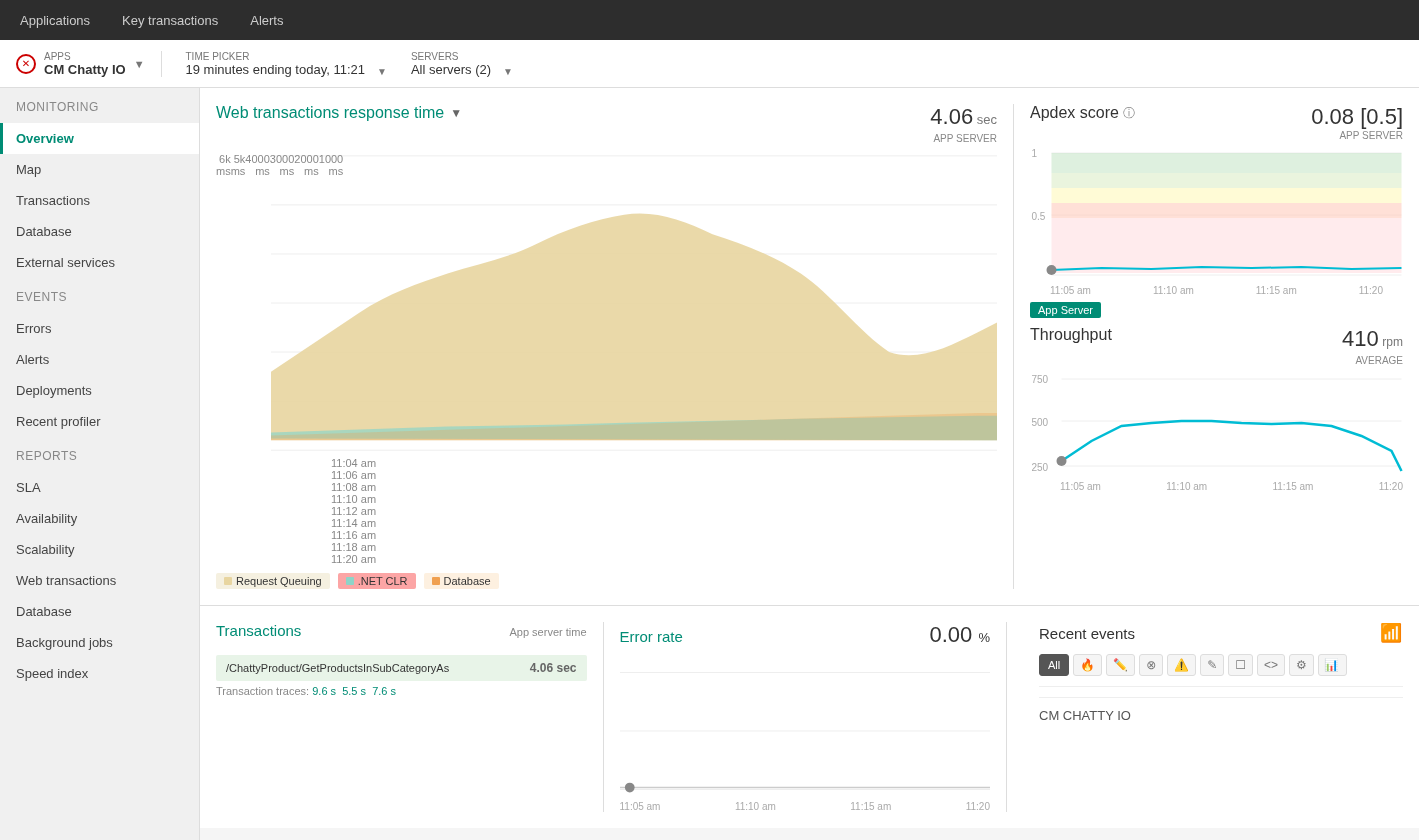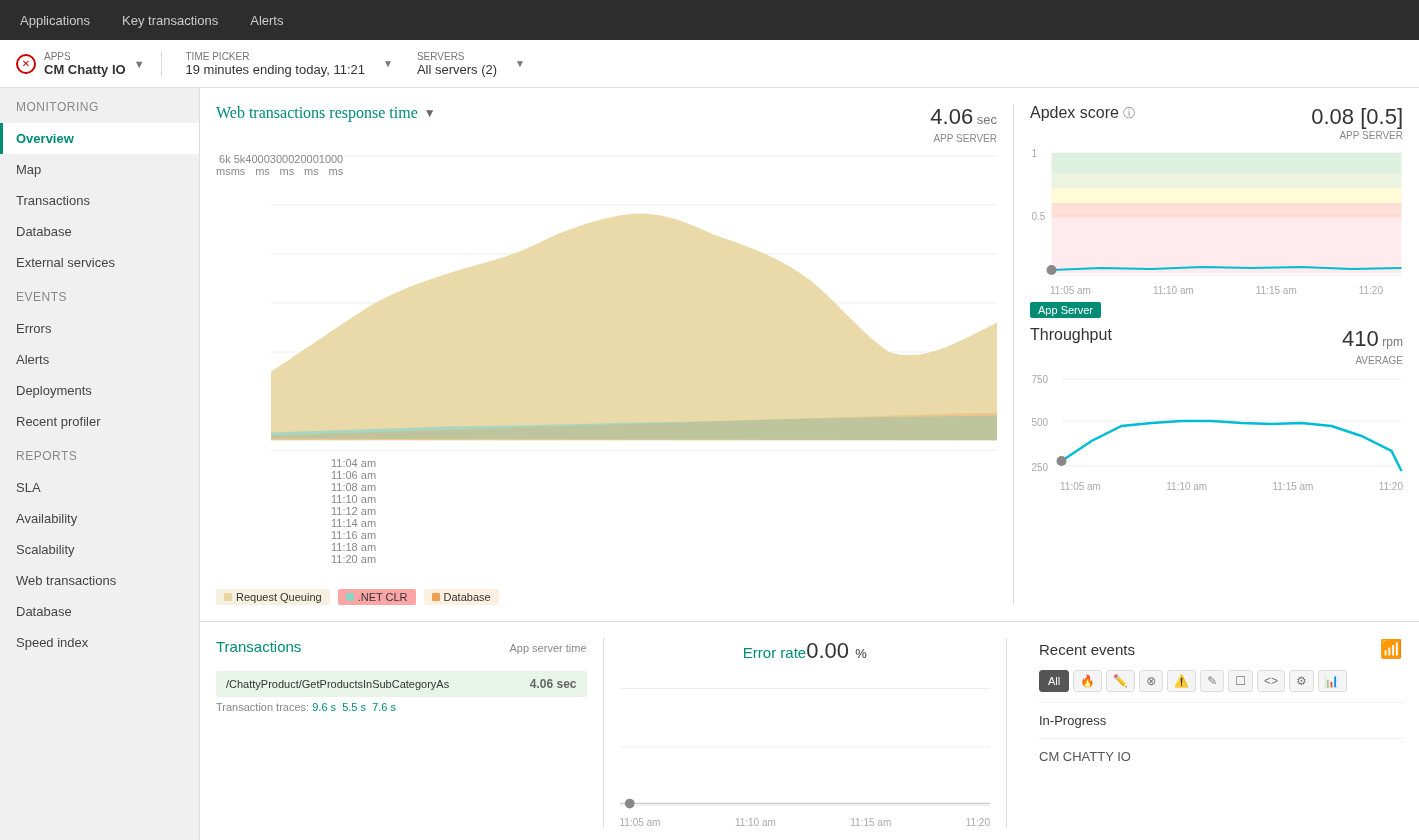--- a/index.html
+++ b/index.html
@@ -8,21 +8,21 @@
     
     .top-nav { background: #2d2d2d; display: flex; align-items: center; height: 40px; padding: 0 16px; gap: 24px; }
     .top-nav-item { color: #ccc; font-size: 13px; cursor: pointer; padding: 0 4px; }
 
     
     .sub-header { background: #fff; border-bottom: 1px solid #ddd; display: flex; align-items: center; height: 48px; padding: 0 16px; gap: 24px; }
     .app-selector { display: flex; align-items: center; gap: 8px; border-right: 1px solid #ddd; padding-right: 16px; cursor: pointer; }
     .app-selector .apps-label { font-size: 10px; color: #777; text-transform: uppercase; }
     .app-selector .app-name { font-size: 13px; font-weight: 600; color: #333; }
     .app-icon { width: 20px; height: 20px; border-radius: 50%; border: 2px solid #cc0000; display: flex; align-items: center; justify-content: center; color: #cc0000; font-size: 10px; }
-    .picker-group { display: flex; align-items: center; gap: 18px; cursor: pointer; }
+    .picker-group { display: flex; align-items: flex-end; gap: 12px; cursor: pointer; }
     .picker-label { font-size: 10px; color: #777; text-transform: uppercase; }
     .picker-value { font-size: 13px; color: #333; }
     .picker-arrow { color: #777; font-size: 10px; }
 
     
     .layout { display: flex; height: calc(840px - 88px); }
 
     
     .sidebar { width: 200px; background: #f0f0f0; border-right: 1px solid #ddd; overflow-y: auto; flex-shrink: 0; }
     .sidebar-section-label { font-size: 12px; color: #888; text-transform: uppercase; padding: 12px 16px 9px; letter-spacing: 0.5px; }
@@ -30,30 +30,30 @@
     .sidebar-item.active { background: #fff; border-left: 3px solid #008c75; color: #008c75; font-weight: 600; padding-left: 13px; }
 
     
     .main { flex: 1; overflow-y: auto; display: flex; flex-direction: column; }
 
     
     .chart-area { background: #fff; border-bottom: 1px solid #ddd; padding: 16px; display: flex; gap: 16px; }
     .chart-left { flex: 1; }
     .chart-right { width: 390px; border-left: 1px solid #ddd; padding-left: 16px; }
 
-    .chart-title { color: #008c75; font-size: 16px; font-weight: 400; display: flex; align-items: center; gap: 6px; margin-bottom: 8px; font-family: Liberation Serif, serif; }
+    .chart-title { color: #008c75; font-size: 16px; font-weight: 400; display: flex; align-items: center; gap: 6px; margin-bottom: 8px; }
     .chart-title-arrow { color: #666; font-size: 12px; }
     .chart-stat { float: right; text-align: right; }
     .chart-stat .value { font-size: 22px; font-weight: 300; color: #333; }
     .chart-stat .unit { font-size: 13px; color: #777; }
     .chart-stat .label { font-size: 10px; color: #888; text-transform: uppercase; }
     .chart-x-labels { display: flex; justify-content: space-between; font-size: 11px; color: #888; margin-top: 4px; padding: 0 0 0 60px; flex-direction: column; }
 
     
-    .chart-legend { display: flex; gap: 8px; margin-top: 24px; }
+    .chart-legend { display: flex; gap: 8px; margin-top: 8px; }
     .legend-item { display: flex; align-items: center; gap: 4px; font-size: 11px; padding: 2px 8px; border-radius: 2px; }
     .legend-dot { width: 8px; height: 8px; border-radius: 1px; }
 
     
     .apdex-header { display: flex; justify-content: space-between; align-items: flex-start; margin-bottom: 4px; }
     .apdex-title { font-size: 16px; font-weight: 400; color: #333; display: flex; align-items: center; gap: 4px; }
     .apdex-info { font-size: 12px; color: #888; cursor: pointer; }
     .apdex-value { font-size: 22px; font-weight: 300; color: #333; }
     .apdex-label { font-size: 10px; color: #888; text-transform: uppercase; }
     .app-server-badge { background: #008c75; color: #fff; font-size: 11px; padding: 2px 8px; border-radius: 2px; display: inline-block; margin-bottom: 8px; }
@@ -151,20 +151,21 @@
     <div class="sidebar-item">Alerts</div>
     <div class="sidebar-item">Deployments</div>
     <div class="sidebar-item">Recent profiler</div>
 
     <div class="sidebar-section-label">REPORTS</div>
     <div class="sidebar-item">SLA</div>
     <div class="sidebar-item">Availability</div>
     <div class="sidebar-item">Scalability</div>
     <div class="sidebar-item">Web transactions</div>
     <div class="sidebar-item">Database</div>
+    <div class="sidebar-item">Background jobs</div>
     <div class="sidebar-item">Speed index</div>
   </div>
 
   <div class="main">
 
     <div class="chart-area">
 
       <div class="chart-left">
         <div style="display:flex; justify-content:space-between; align-items:flex-start; margin-bottom:8px;">
           <div class="chart-title">
@@ -326,21 +327,21 @@
         </div>
         <div class="transaction-traces">
           <span>Transaction traces:</span>
           <a class="traces-link">9.6 s</a>&nbsp;
           <a class="traces-link">5.5 s</a>&nbsp;
           <a class="traces-link">7.6 s</a>
         </div>
       </div>
 
       <div class="error-rate-panel">
-        <div style="display:flex;justify-content:center;align-items:baseline;margin-bottom:8px;">
+        <div style="display:flex;justify-content:space-between;align-items:baseline;margin-bottom:8px;">
           <div class="panel-title">Error rate</div>
           <div style="font-size:22px;font-weight:300;color:#333;">
             <span>0.00</span>
             <span style="font-size:13px;">%</span>
           </div>
         </div>
 
         <svg viewBox="0 0 380 140" style="width:100%;height:140px;display:block;">
           <line x1="0" y1="10" x2="380" y2="10" stroke="#eee" stroke-width="1"></line>
           <line x1="0" y1="70" x2="380" y2="70" stroke="#eee" stroke-width="1"></line>
@@ -373,19 +374,18 @@
           <button class="filter-icon">⚠️</button>
           <button class="filter-icon">✎</button>
           <button class="filter-icon">☐</button>
           <button class="filter-icon">&lt;&gt;</button>
           <button class="filter-icon">⚙</button>
           <button class="filter-icon">📊</button>
         </div>
 
         <hr class="divider">
 
-        <div class="in-progress-label">In-Progress</div>
         <hr class="divider">
         <div class="cm-chatty-label">CM CHATTY IO</div>
       </div>
     </div>
   </div>
 </div>
 
 </body></html>

